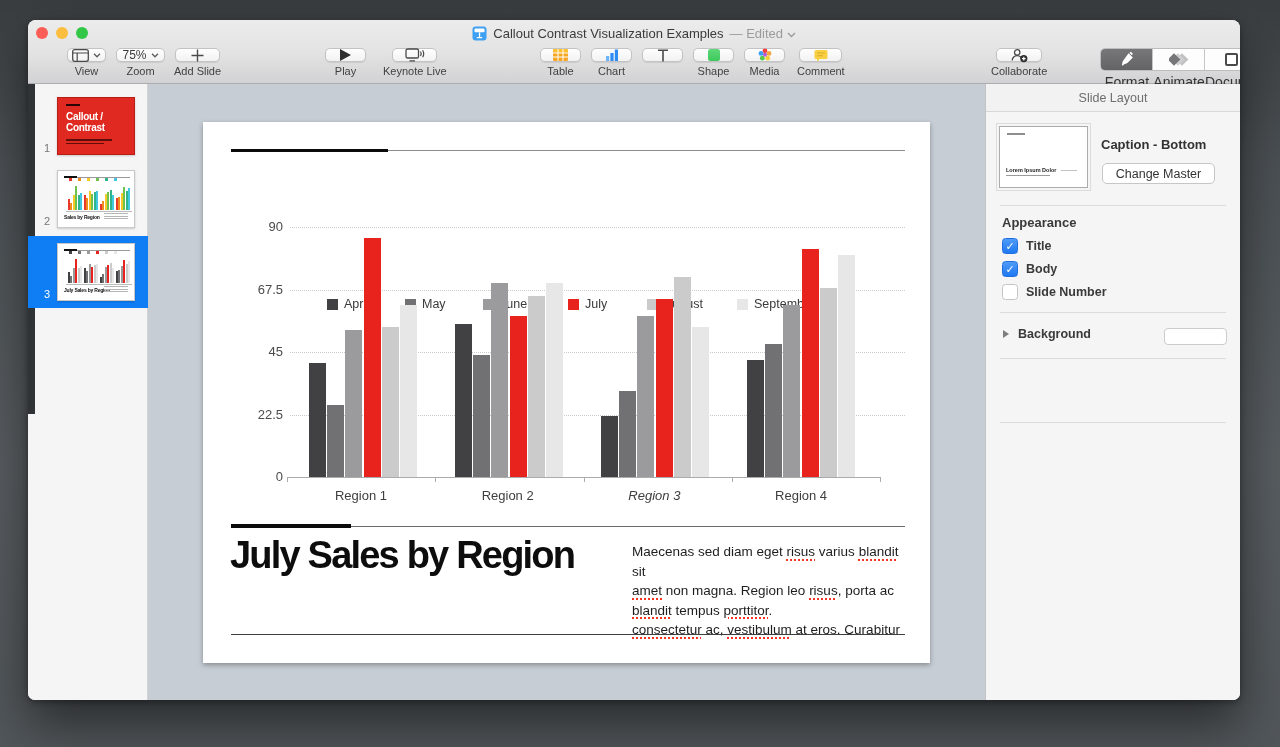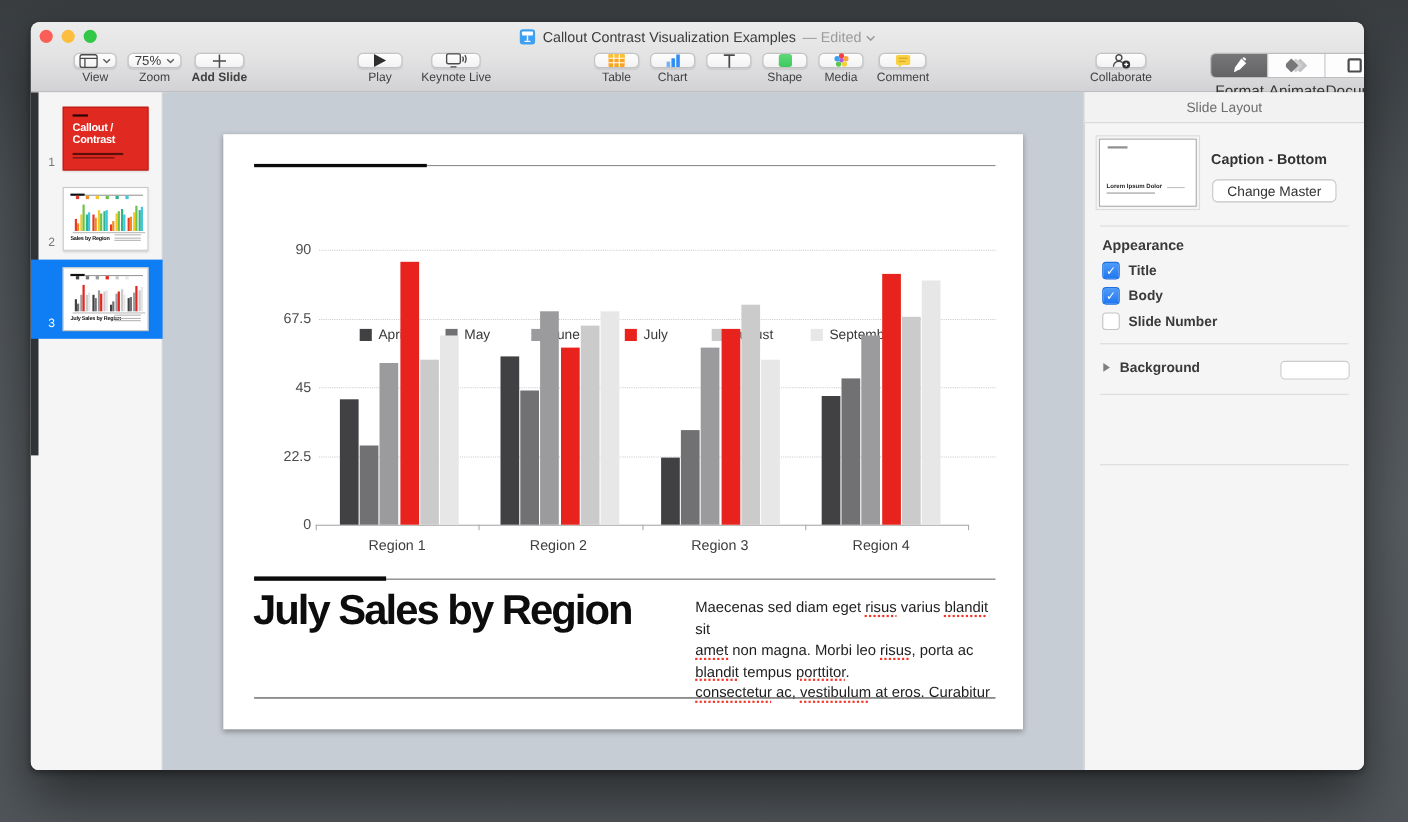--- a/index.html
+++ b/index.html
@@ -133,21 +133,21 @@
     <div class="titem" style="left:88px;">
       <div class="tbtn" style="width:49px;">
         <span style="font-size:12px;color:#3c3c3c;">75%</span>
         <svg width="8" height="5" viewBox="0 0 8 5">
               <polyline points="1,0.8 4,3.8 7,0.8" stroke="#5c5c5c" stroke-width="1.3" fill="none"></polyline>
             </svg>
       </div>
       <div class="tlabel">Zoom</div>
     </div>
 
-    <div class="titem" style="left:146px;font-weight:bold;">
+    <div class="titem" style="left:146px;">
       <div class="tbtn" style="width:45px;">
         <svg width="13" height="13" viewBox="0 0 13 13">
               <line x1="6.5" y1="0.5" x2="6.5" y2="12.5" stroke="#4a4a4a" stroke-width="1.4"></line>
               <line x1="0.5" y1="6.5" x2="12.5" y2="6.5" stroke="#4a4a4a" stroke-width="1.4"></line>
             </svg>
       </div>
       <div class="tlabel">Add Slide</div>
     </div>
 
     <div class="titem" style="left:297px;">
@@ -468,38 +468,38 @@
               <div class="bar" style="left: 306.6px; top: 193.889px; height: 161.111px; background: rgb(232, 35, 29);"></div>
               <div class="bar" style="left: 324.8px; top: 174.444px; height: 180.556px; background: rgb(203, 203, 204);"></div>
               <div class="bar" style="left: 343px; top: 160.556px; height: 194.444px; background: rgb(231, 231, 232);"></div>
               <div class="xlab" style="left: 254.7px;">Region 2</div>
               <div class="bar" style="left: 398px; top: 293.889px; height: 61.1111px; background: rgb(65, 65, 68);"></div>
               <div class="bar" style="left: 416.2px; top: 268.889px; height: 86.1111px; background: rgb(113, 113, 116);"></div>
               <div class="bar" style="left: 434.4px; top: 193.889px; height: 161.111px; background: rgb(155, 155, 157);"></div>
               <div class="bar" style="left: 452.6px; top: 177.222px; height: 177.778px; background: rgb(232, 35, 29);"></div>
               <div class="bar" style="left: 470.8px; top: 155px; height: 200px; background: rgb(203, 203, 204);"></div>
               <div class="bar" style="left: 489px; top: 205px; height: 150px; background: rgb(231, 231, 232);"></div>
-              <div class="xlab" style="left: 401.4px;">Region 3</div>
+              <div class="xlab" style="left: 401.4px; font-style: italic;">Region 3</div>
               <div class="bar" style="left: 544px; top: 238.333px; height: 116.667px; background: rgb(65, 65, 68);"></div>
               <div class="bar" style="left: 562.2px; top: 221.667px; height: 133.333px; background: rgb(113, 113, 116);"></div>
               <div class="bar" style="left: 580.4px; top: 182.778px; height: 172.222px; background: rgb(155, 155, 157);"></div>
               <div class="bar" style="left: 598.6px; top: 127.222px; height: 227.778px; background: rgb(232, 35, 29);"></div>
               <div class="bar" style="left: 616.8px; top: 166.111px; height: 188.889px; background: rgb(203, 203, 204);"></div>
               <div class="bar" style="left: 635px; top: 132.778px; height: 222.222px; background: rgb(231, 231, 232);"></div>
               <div class="xlab" style="left: 548.1px;">Region 4</div>
             </div>
 
         <div class="rule" style="left:28px;top:404px;width:674px;background:#6b6b6b;"></div>
         <div class="rule-thick" style="left:28px;top:402px;width:120px;height:4px;"></div>
 
         <div id="slide-title">July Sales by Region</div>
 
         <div id="slide-cap">
               <div><span>Maecenas sed diam eget </span><span class="miss">risus</span><span> varius </span><span class="miss">blandit</span><span> sit</span></div>
-              <div><span class="miss">amet</span><span> non magna. Morbi leo </span><span class="miss">risus</span><span>, porta ac</span></div>
+              <div><span class="miss">amet</span><span> non magna. Region leo </span><span class="miss">risus</span><span>, porta ac</span></div>
               <div><span class="miss">blandit</span><span> tempus </span><span class="miss">porttitor</span><span>.</span></div>
               <div><span class="miss">consectetur</span><span> ac, </span><span class="miss">vestibulum</span><span> at eros. Curabitur</span></div>
             </div>
 
         <div class="rule" style="left:28px;top:512px;width:674px;background:#3f3f3f;"></div>
       </div>
     </div>
 
     <div id="inspector">
       <div id="insp-head">Slide Layout</div>

